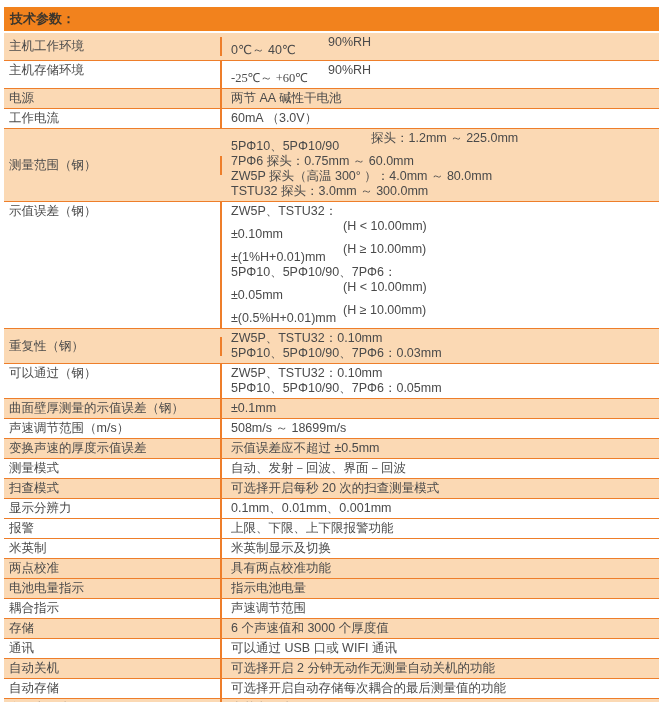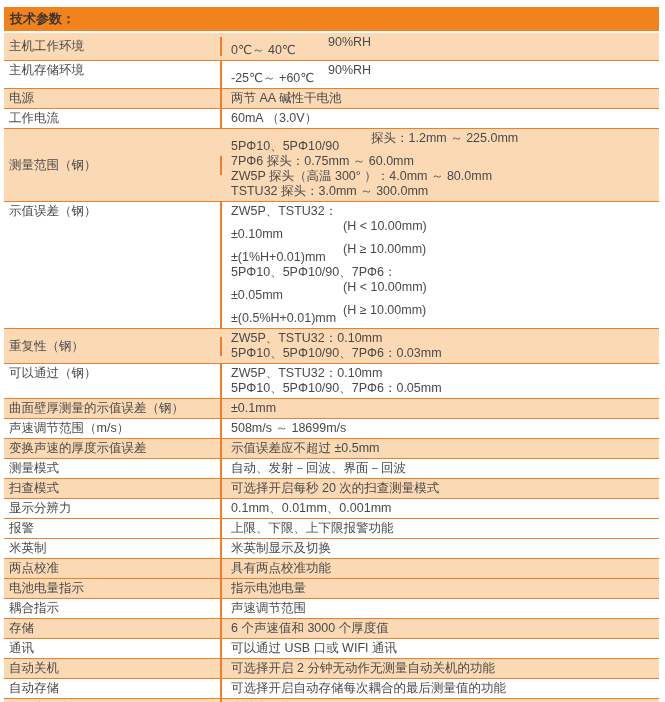--- a/index.html
+++ b/index.html
@@ -59,21 +59,21 @@
 
 <div class="sheet">
   <div class="title-bar">技术参数：</div>
   <div class="spec-table">
       <div class="row shaded">
         <div class="cell label">主机工作环境</div>
         <div class="cell value"><div class="line"><span style="display: inline-block; min-width: 97px;">0℃～ 40℃</span><span>90%RH</span></div></div>
       </div>
       <div class="row plain">
         <div class="cell label">主机存储环境</div>
-        <div class="cell value"><div class="line"><span style="display: inline-block; min-width: 97px;">-25℃～ +60℃</span><span>90%RH</span></div></div>
+        <div class="cell value"><div class="line"><span style="display: inline-block; min-width: 97px; font-family: Liberation Serif, serif;">-25℃～ +60℃</span><span>90%RH</span></div></div>
       </div>
       <div class="row shaded">
         <div class="cell label">电源</div>
         <div class="cell value"><div class="line"><span>两节 AA 碱性干电池</span></div></div>
       </div>
       <div class="row plain">
         <div class="cell label">工作电流</div>
         <div class="cell value"><div class="line"><span>60mA （3.0V）</span></div></div>
       </div>
       <div class="row shaded">

